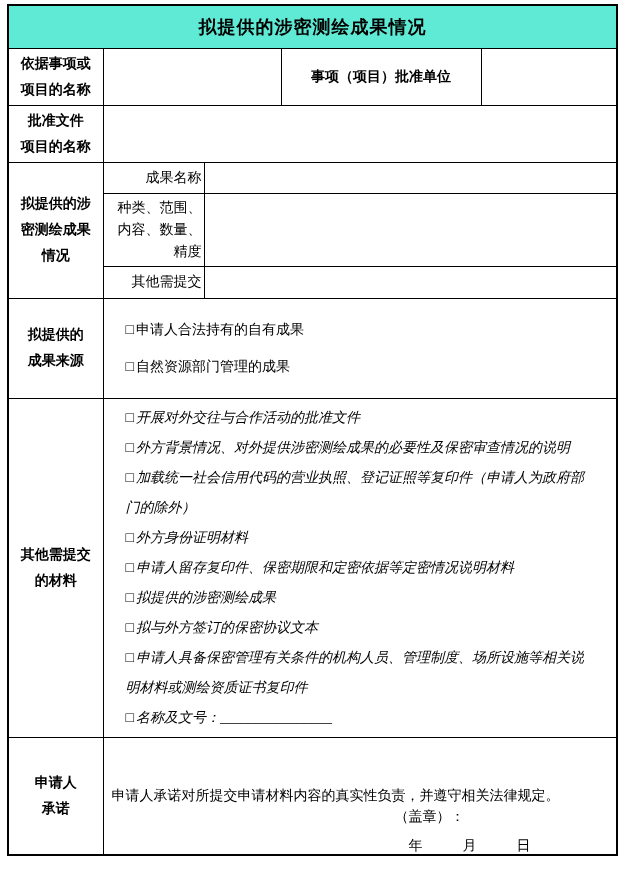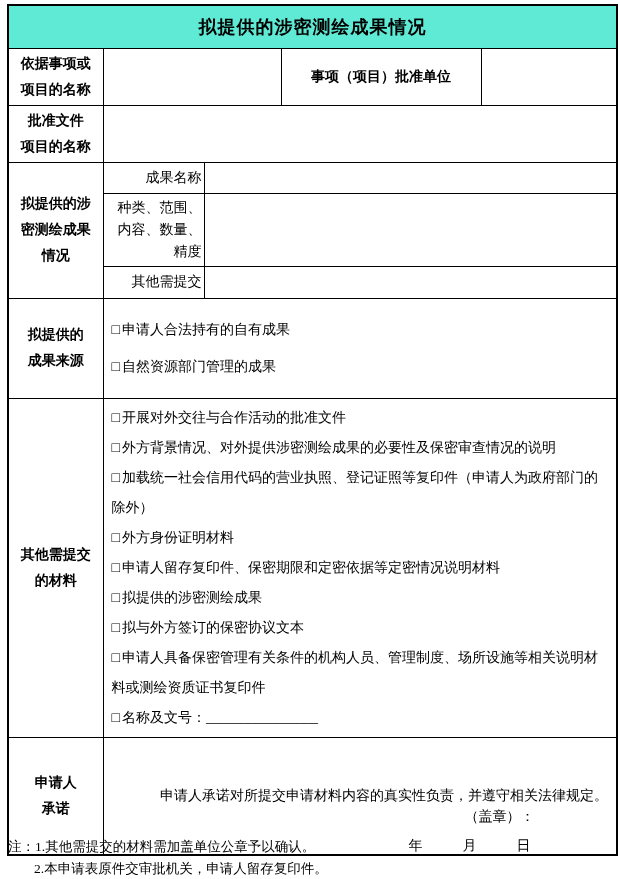--- a/index.html
+++ b/index.html
@@ -38,25 +38,25 @@
     line-height: 26px;
     padding: 2px 6px;
   }
   td.sublabel {
     text-align: right;
     white-space: pre-line;
     line-height: 22px;
     padding: 3px 2px 3px 8px;
   }
   td.field { background: #ffffff; }
-  td.cb-cell { padding: 4px 8px; vertical-align: middle; margin-top: 48px; }
-  .cb-list-wide div { line-height: 30px; }
+  td.cb-cell { padding: 4px 22px; vertical-align: middle; margin-top: 48px; }
+  .cb-list-wide div { line-height: 30px; font-style: italic; }
   .cb-list-src div { line-height: 37px; }
   .cb { display: inline; margin-right: 2px; }
-  td.commit-cell { position: relative; vertical-align: top; padding: 6px 8px; text-align: right; }
+  td.commit-cell { position: relative; vertical-align: top; padding: 6px 8px; }
   .commit-statement { line-height: 22px; }
   .stamp-block { position: absolute; left: 291px; top: 64px; line-height: 29px; }
   .stamp-date { padding-left: 14px; letter-spacing: 4px; }
   .notes {
     position: absolute; left: 8px; top: 836px;
     font-size: 13.5px; line-height: 22px;
   }
   .note-line2 { margin-left: 26px; }
 </style>
 </head>
@@ -146,18 +146,14 @@
         <div class="commit-statement">申请人承诺对所提交申请材料内容的真实性负责，并遵守相关法律规定。</div>
         <div class="stamp-block">
           <div>（盖章）：</div>
           <div class="stamp-date">年　　月　　日</div>
         </div>
       </td>
     </tr>
   </tbody>
     </table>
 
-  <div class="notes">
-    <div>注：1.其他需提交的材料需加盖单位公章予以确认。</div>
-    <div class="note-line2">2.本申请表原件交审批机关，申请人留存复印件。</div>
-  </div>
 
 </div>
 
 </body></html>

